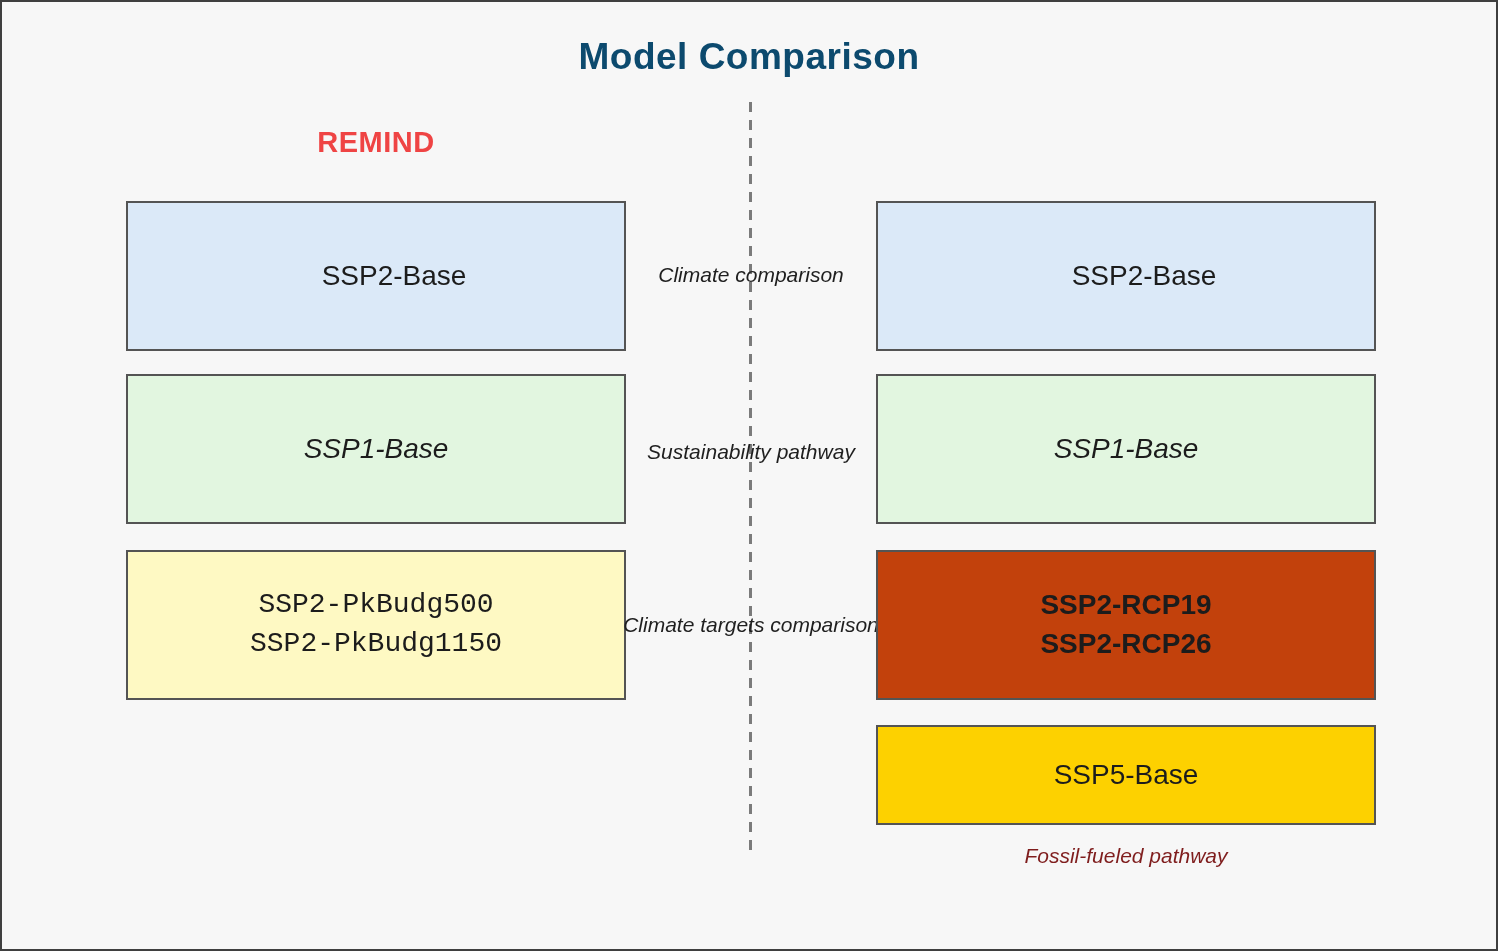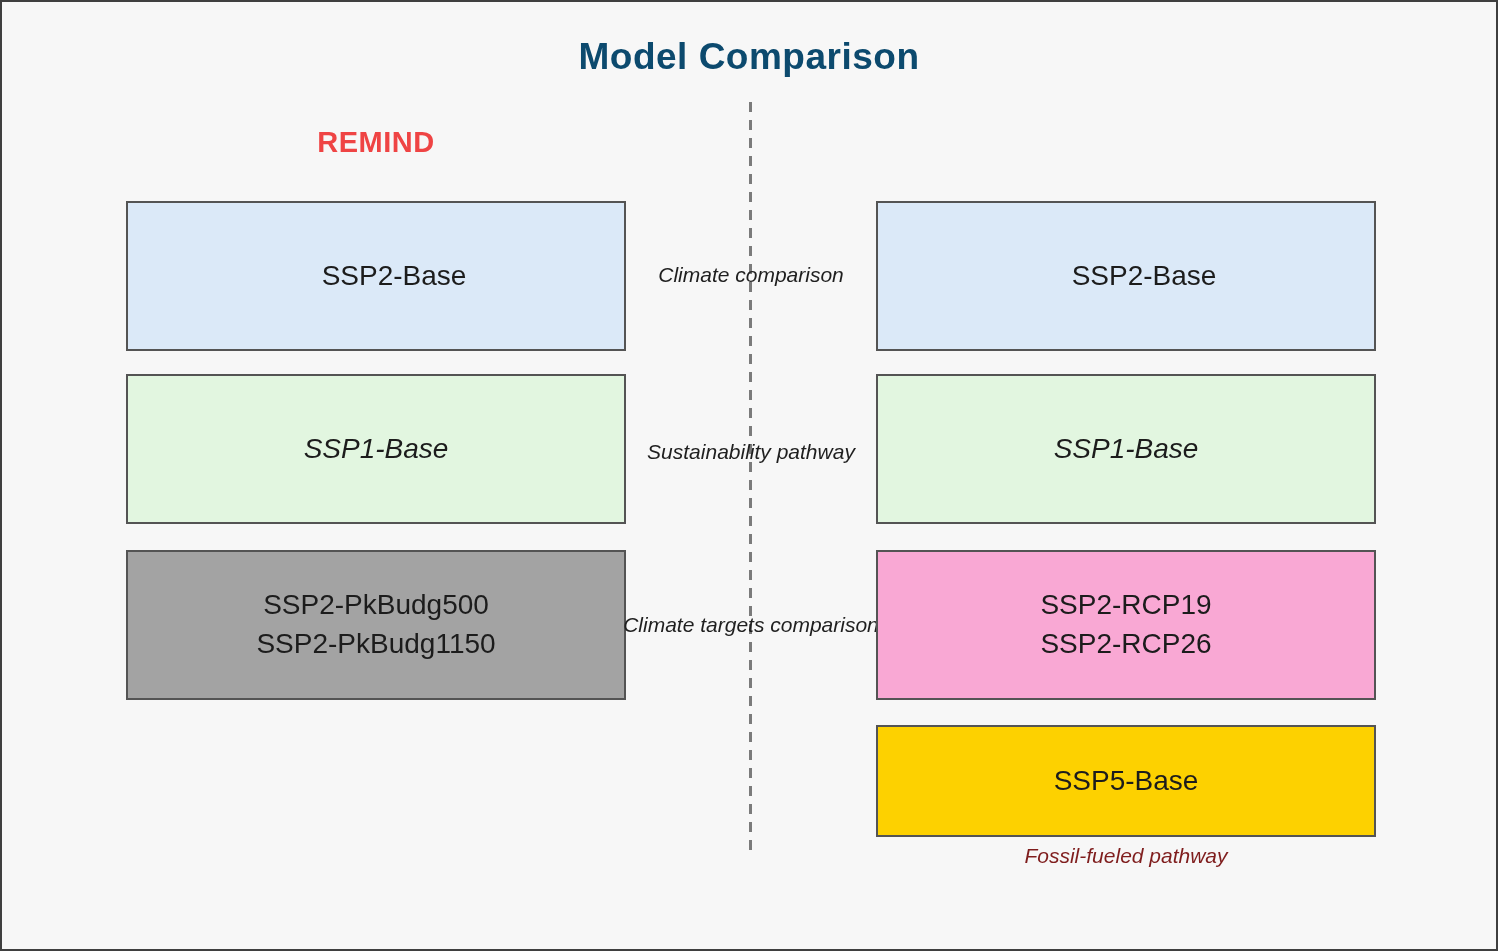--- a/index.html
+++ b/index.html
@@ -63,21 +63,21 @@
     font-size: 28px;
     line-height: 1.38;
     color: #1c1c1c;
     text-align: center;
   }
   .box.left  { left: 124px; }
   .box.right { left: 874px; }
   .r1 { top: 199px; padding-left: 36px; }
   .r2 { top: 372px; font-style: italic; }
   .r3 { top: 548px; }
-  .r4 { top: 723px; height: 112px; }
+  .r4 { top: 723px; height: 100px; }
   .relation {
     position: absolute;
     left: 749px;
     transform: translate(-50%, -50%);
     font-style: italic;
     font-size: 21px;
     color: #1f1f1f;
     white-space: nowrap;
   }
   .rel1 { top: 273px; }
@@ -114,26 +114,26 @@
   </div>
 
   <div class="box left r2" style="background: rgb(226, 246, 224);">
     <div class="box-line">SSP1-Base</div>
   </div>
   <div class="relation rel2">Sustainability pathway</div>
   <div class="box right r2" style="background: rgb(226, 246, 224);">
     <div class="box-line">SSP1-Base</div>
   </div>
 
-  <div class="box left r3" style="background: #a3a3a3;">
+  <div class="box left r3" style="background: #fef9c3; font-family: Liberation Mono, monospace;">
     <div class="box-line">SSP2-PkBudg500</div>
     <div class="box-line">SSP2-PkBudg1150</div>
   </div>
   <div class="relation rel3">Climate targets comparison</div>
-  <div class="box right r3" style="background: #f9a8d4;">
+  <div class="box right r3" style="background: #c2410c; font-weight: bold;">
     <div class="box-line">SSP2-RCP19</div>
     <div class="box-line">SSP2-RCP26</div>
   </div>
 
   <div class="box right r4" style="background: rgb(253, 209, 0);">
     <div class="box-line">SSP5-Base</div>
   </div>
   <div class="caption">Fossil-fueled pathway</div>
 
 </div>

